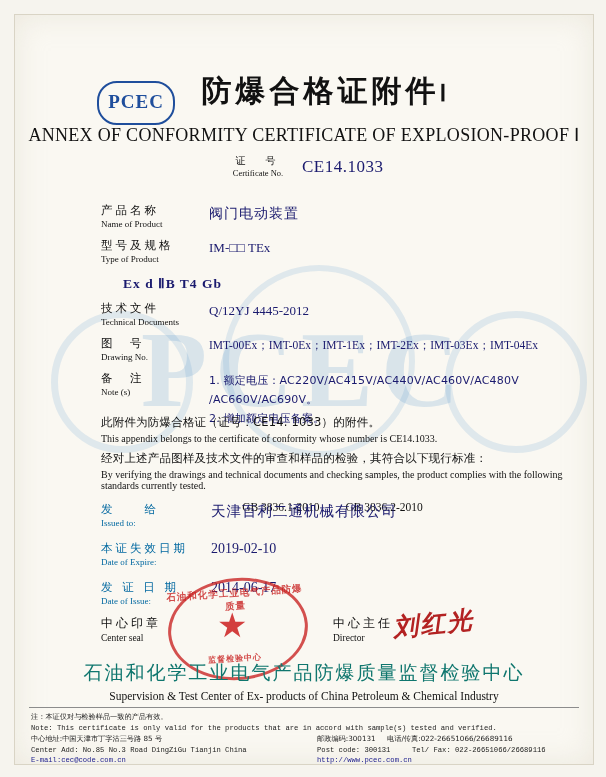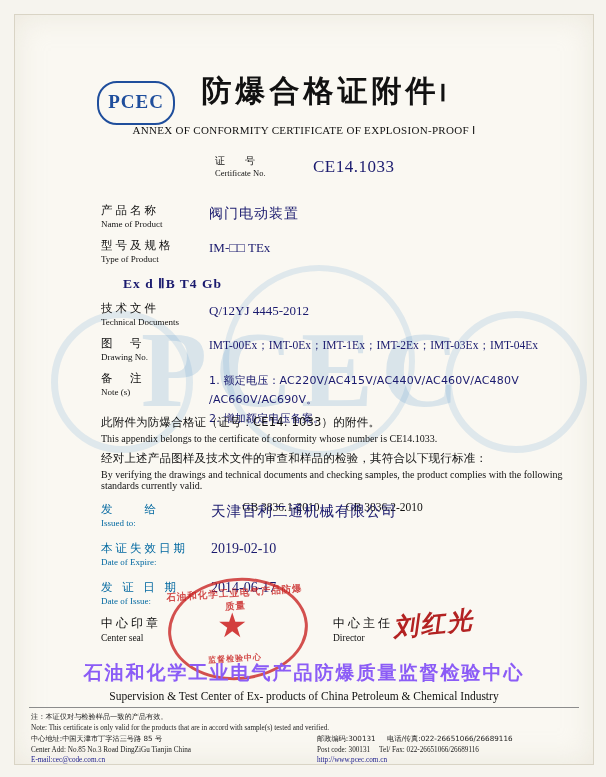--- a/index.html
+++ b/index.html
@@ -84,46 +84,46 @@
     margin-left: 40px;
   }
   .title-cn .rm {
     font-family: "Liberation Serif", serif;
     font-size: 23px;
     letter-spacing: 0;
   }
   .title-en {
     margin-top: 12px;
     font-family: "Liberation Serif", serif;
-    font-size: 11px;
+    font-size: 18px;
     letter-spacing: 0.3px;
     color: #111;
   }
 
   
   .cert-no {
     position: absolute;
     left: 200px;
     top: 140px;
     width: 300px;
     display: flex;
     align-items: center;
   }
   .cert-no .lbl {
     width: 86px;
-    text-align: left;
+    text-align: center;
     font-size: 10px;
     line-height: 12px;
     color: #111;
     font-family: "DejaVu Sans", sans-serif;
   }
   .cert-no .lbl .cn { letter-spacing: 5px; display: block; }
   .cert-no .lbl .en { font-family: "Liberation Serif", serif; display: block; font-size: 8.5px; }
   .cert-no .val {
-    margin-left: 12px;
+    margin-left: 1px;
     font-family: "Liberation Serif", serif;
     font-size: 17px;
     color: #1a1a6e;
     letter-spacing: 0.5px;
   }
 
   
   .fields {
     position: absolute;
     left: 86px;
@@ -325,24 +325,24 @@
 
   
   .org {
     position: absolute;
     left: 0; right: 0;
     top: 645px;
     text-align: center;
   }
   .org .cn {
     font-family: "DejaVu Sans", sans-serif;
-    font-weight: bold;
+    font-weight: normal;
     font-size: 19px;
     letter-spacing: 2px;
-    color: #8b5cf6;
+    color: #0f766e;
   }
   .org .en {
     margin-top: 4px;
     font-family: "Liberation Serif", serif;
     font-size: 11.5px;
     color: #111;
   }
   .rule {
     position: absolute;
     left: 14px; right: 14px;
@@ -353,21 +353,21 @@
   .fineprint {
     position: absolute;
     left: 16px;
     right: 16px;
     top: 697px;
     color: #222;
     font-size: 7.2px;
     line-height: 10.5px;
     font-family: "DejaVu Sans", sans-serif;
   }
-  .fineprint .en { font-family: Liberation Serif, serif; }
+  .fineprint .en { font-family: Liberation Mono, monospace; }
   .fp-cols {
     display: flex;
     justify-content: space-between;
     gap: 26px;
     margin-top: 1px;
   }
   .fp-cols .col { width: 49%; }
   .link { color: #1a1a8c; }
 </style>
 </head>
@@ -445,21 +445,21 @@
           <div>/AC660V/AC690V。</div>
           <div>2. 增加额定电压备案。</div>
         </div>
       </div>
     </div>
 
     <div class="statement">
       <div class="st-cn">此附件为防爆合格证（证号：CE14. 1033）的附件。</div>
       <div class="st-en">This appendix belongs to the certificate of conformity whose number is CE14.1033.</div>
       <div class="st-cn">经对上述产品图样及技术文件的审查和样品的检验，其符合以下现行标准：</div>
-      <div class="st-en">By verifying the drawings and technical documents and checking samples, the product complies with the following standards currently valid.</div>
+      <div class="st-en">By verifying the drawings and technical documents and checking samples, the product complies with the following standards currently tested.</div>
       <div class="standards">
         <span>GB 3836.1-2010</span>
         <span>GB 3836.2-2010</span>
       </div>
     </div>
 
     <div class="issue">
       <div class="irow">
         <div class="ikey">
           <span class="cn">发　　给</span>

